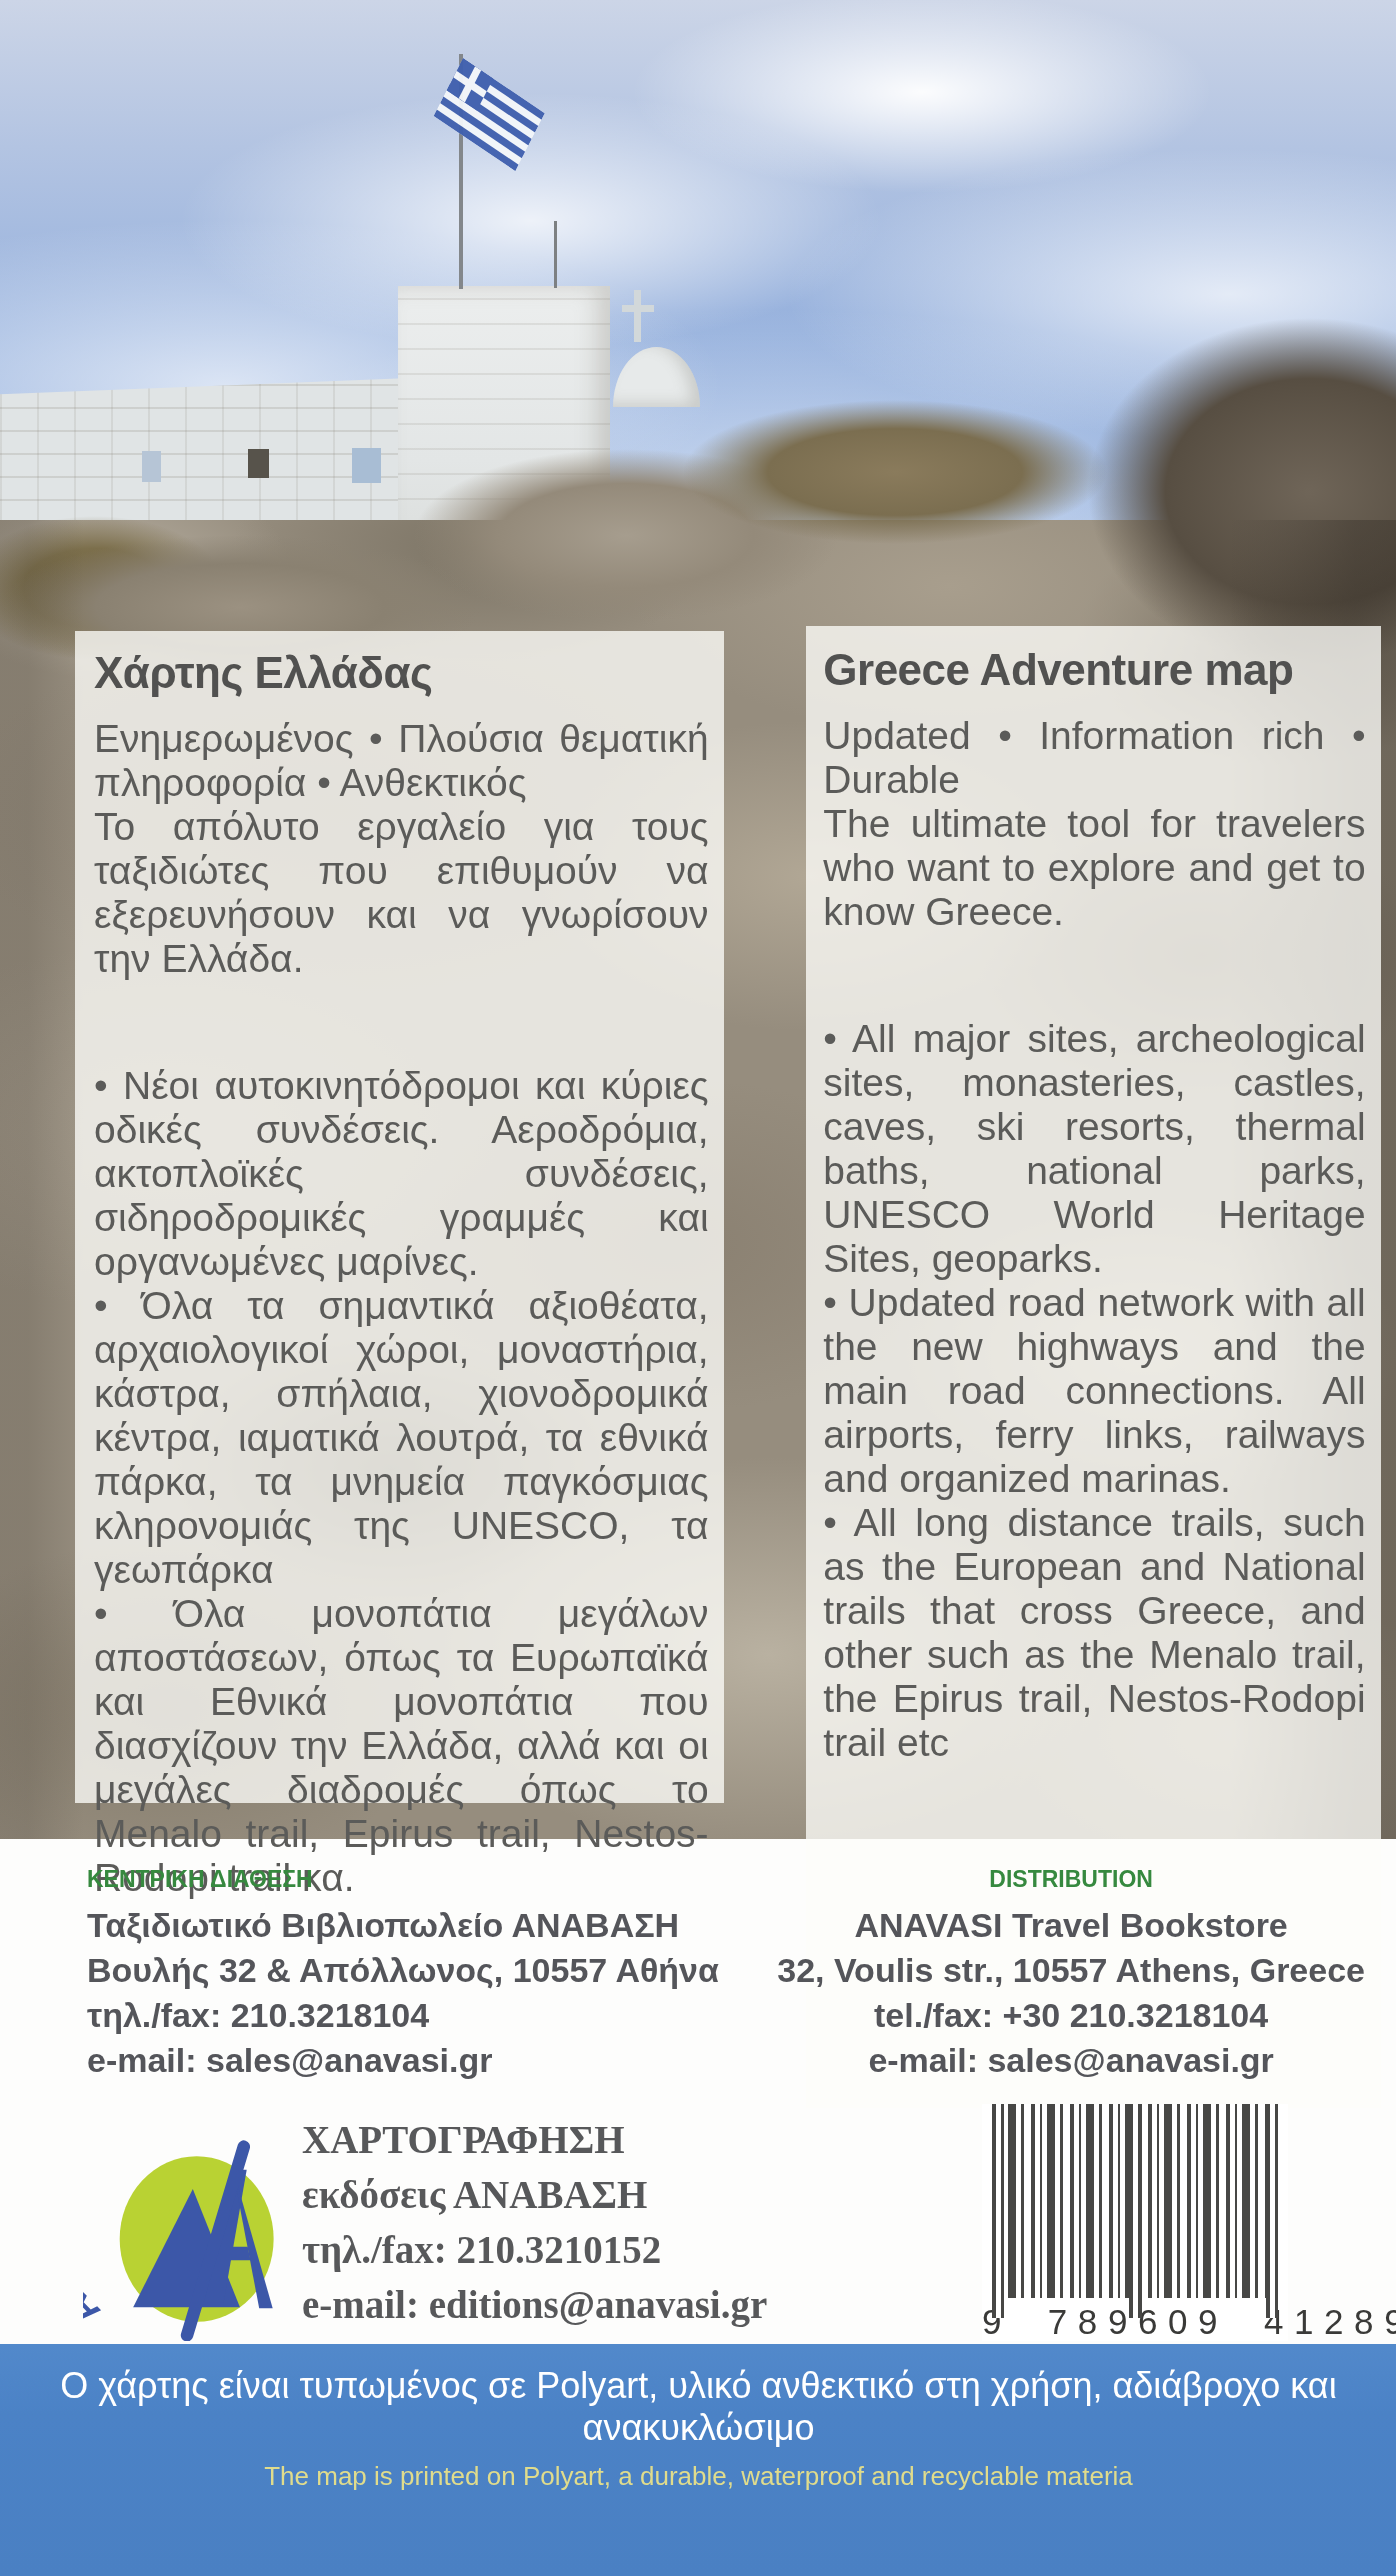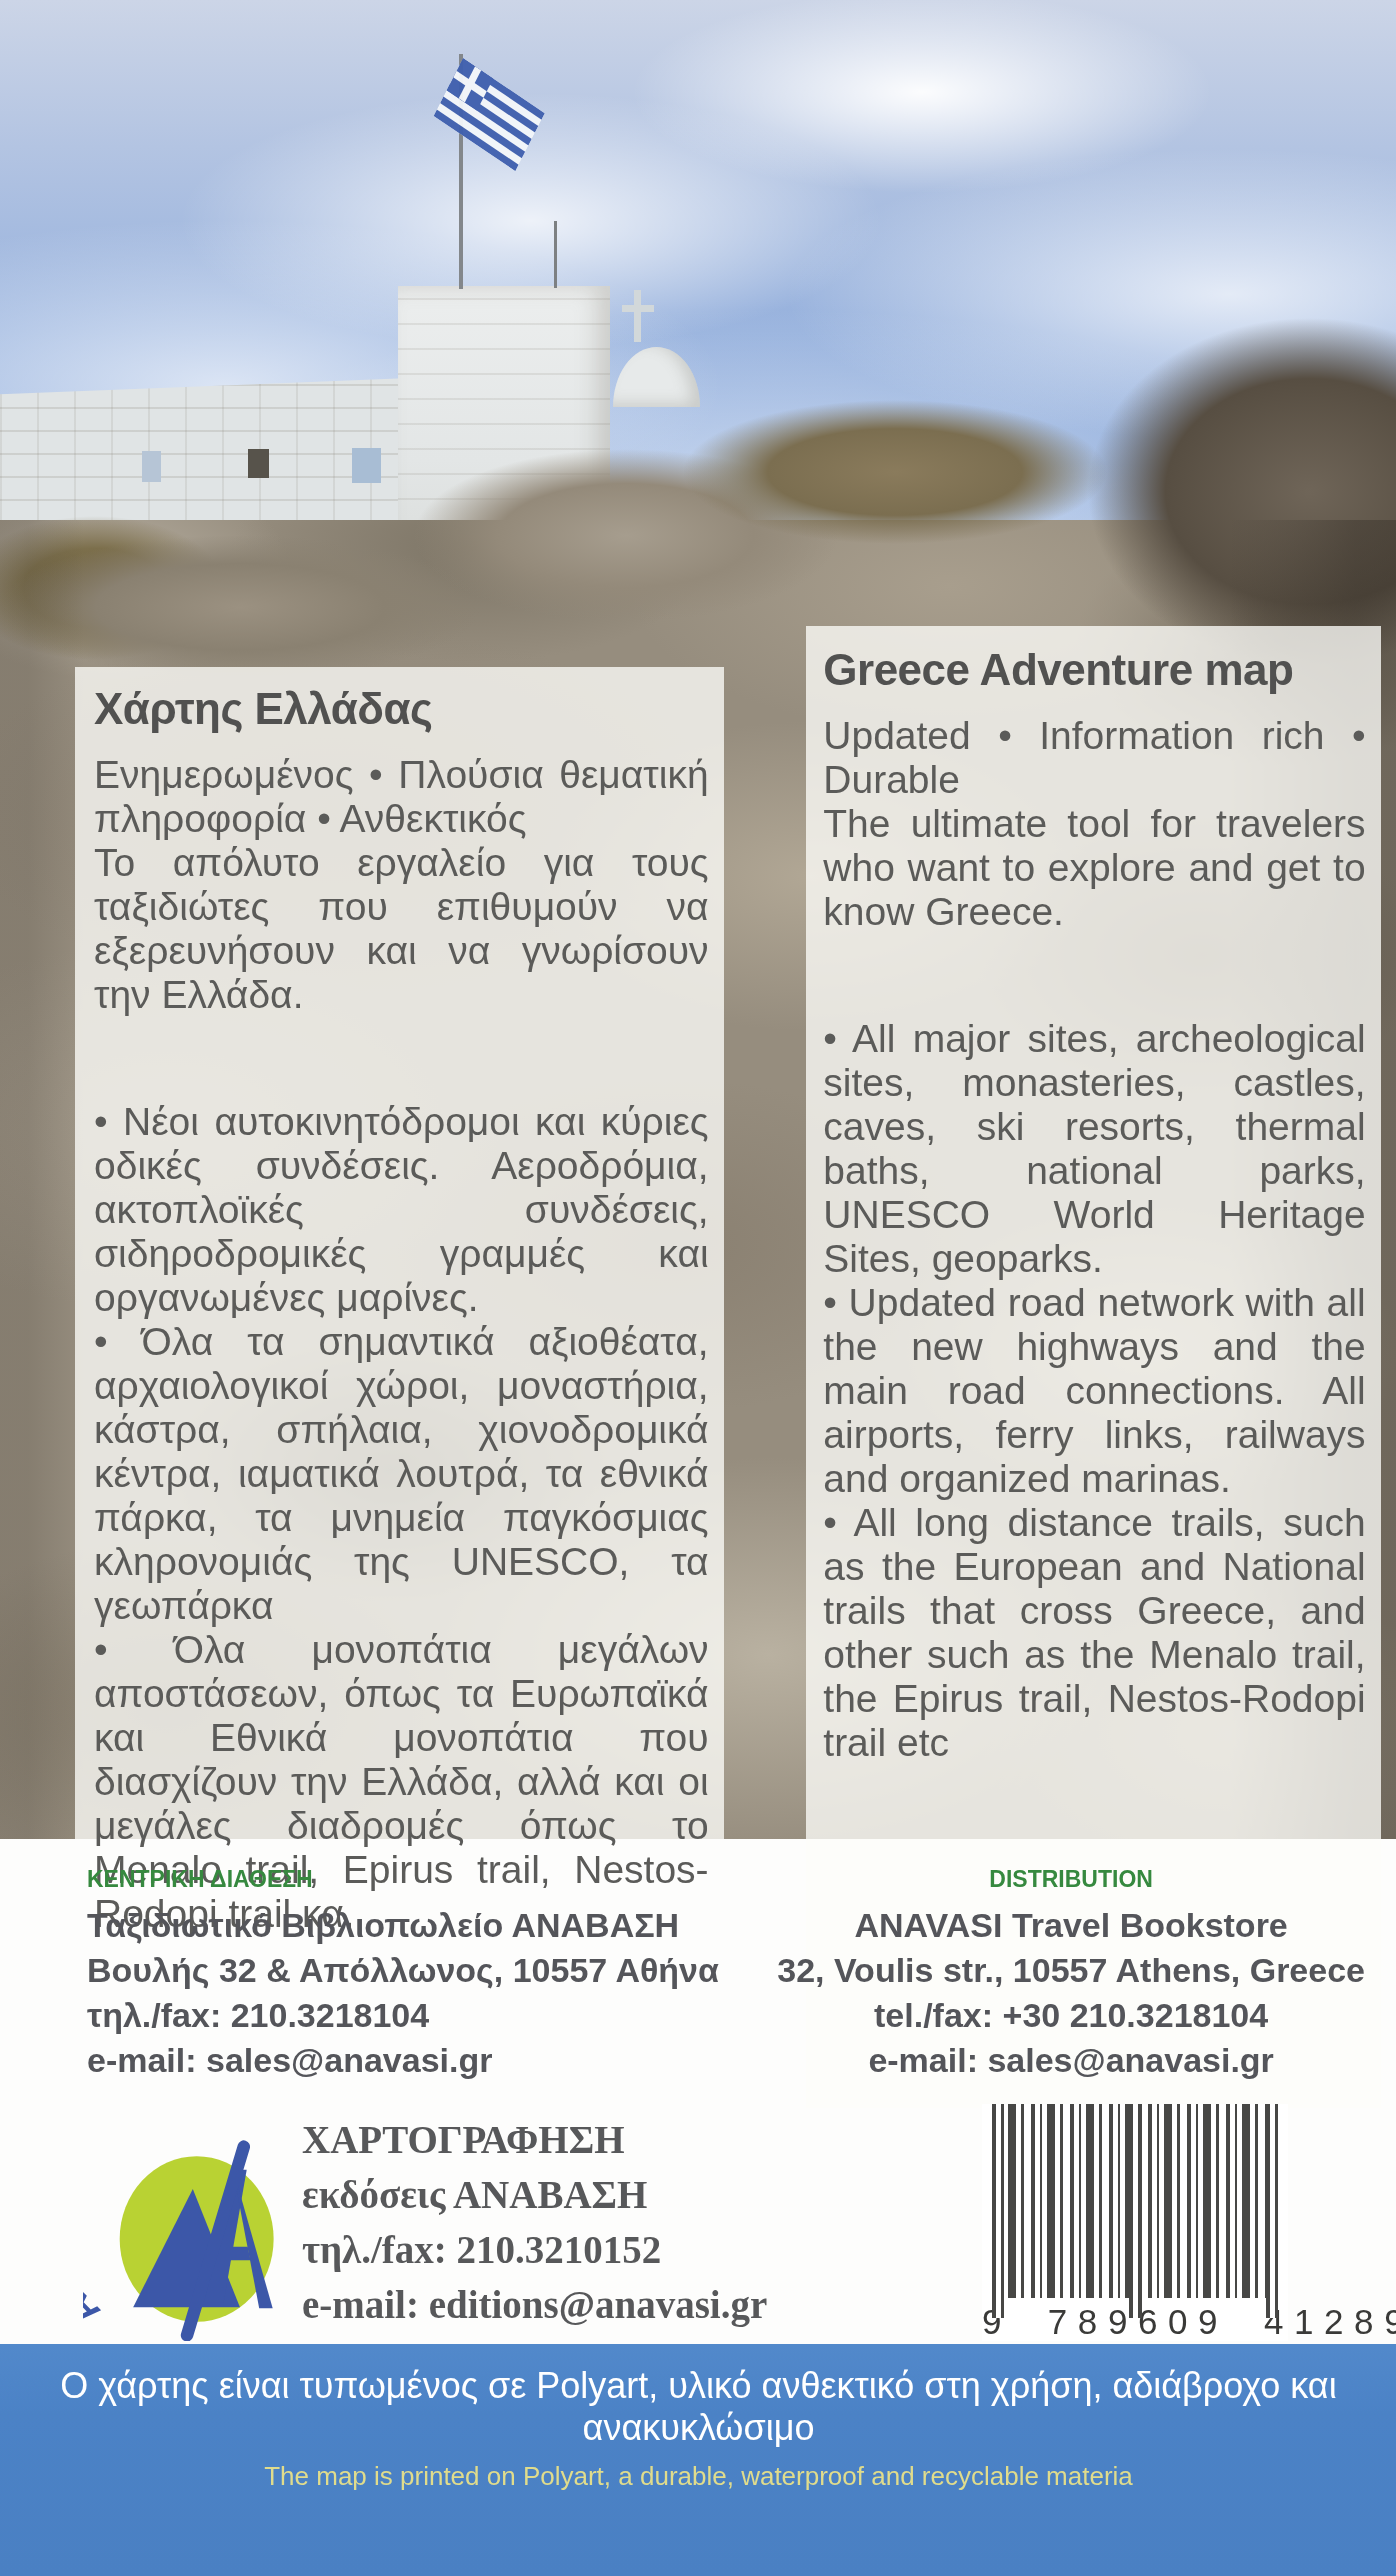--- a/index.html
+++ b/index.html
@@ -81,21 +81,21 @@
   .k-olive-band { left:683px; top:400px; width:424px; height:144px;
       background:radial-gradient(closest-side,#8a7b5c,#7b6e50 60%, rgba(123,110,80,0)); }
   .k-right-ridge{ left:1088px; top:318px; width:443px; height:347px;
       background:radial-gradient(closest-side,#6f6558,#574e42 65%, rgba(87,78,66,0)); }
 
   
   .panel {
     position:absolute; background:rgba(252,252,249,.78);
     color:#5b5b59; box-sizing:border-box;
   }
-  .panel-left  { left:75px;  top:667px; width:649px; height:1172px; padding:11.6px 15.4px 0 19px; }
+  .panel-left  { left:75px;  top:631px; width:649px; height:1172px; padding:11.6px 15.4px 0 19px; }
   .panel-right { left:806px; top:626px; width:575px; height:1482px; padding:13.5px 15.4px 0 17.3px; }
   .panel h2 { margin:5.8px 0 19px 0; font-size:44px; font-weight:bold; color:#515150; letter-spacing:-0.5px; }
   .panel p  { margin:0; font-size:39px; line-height:44px; text-align:justify; }
   .panel .gap { height:83px; }
 
   
   .contact { position:absolute; top:1866px; }
   .contact-left  { left:87px;  text-align:left;  }
   .contact-right { right:32px; text-align:center; }
   .contact h3 { margin:0 0 9.6px 0; font-size:23px; font-weight:bold; color:#36893f; }

